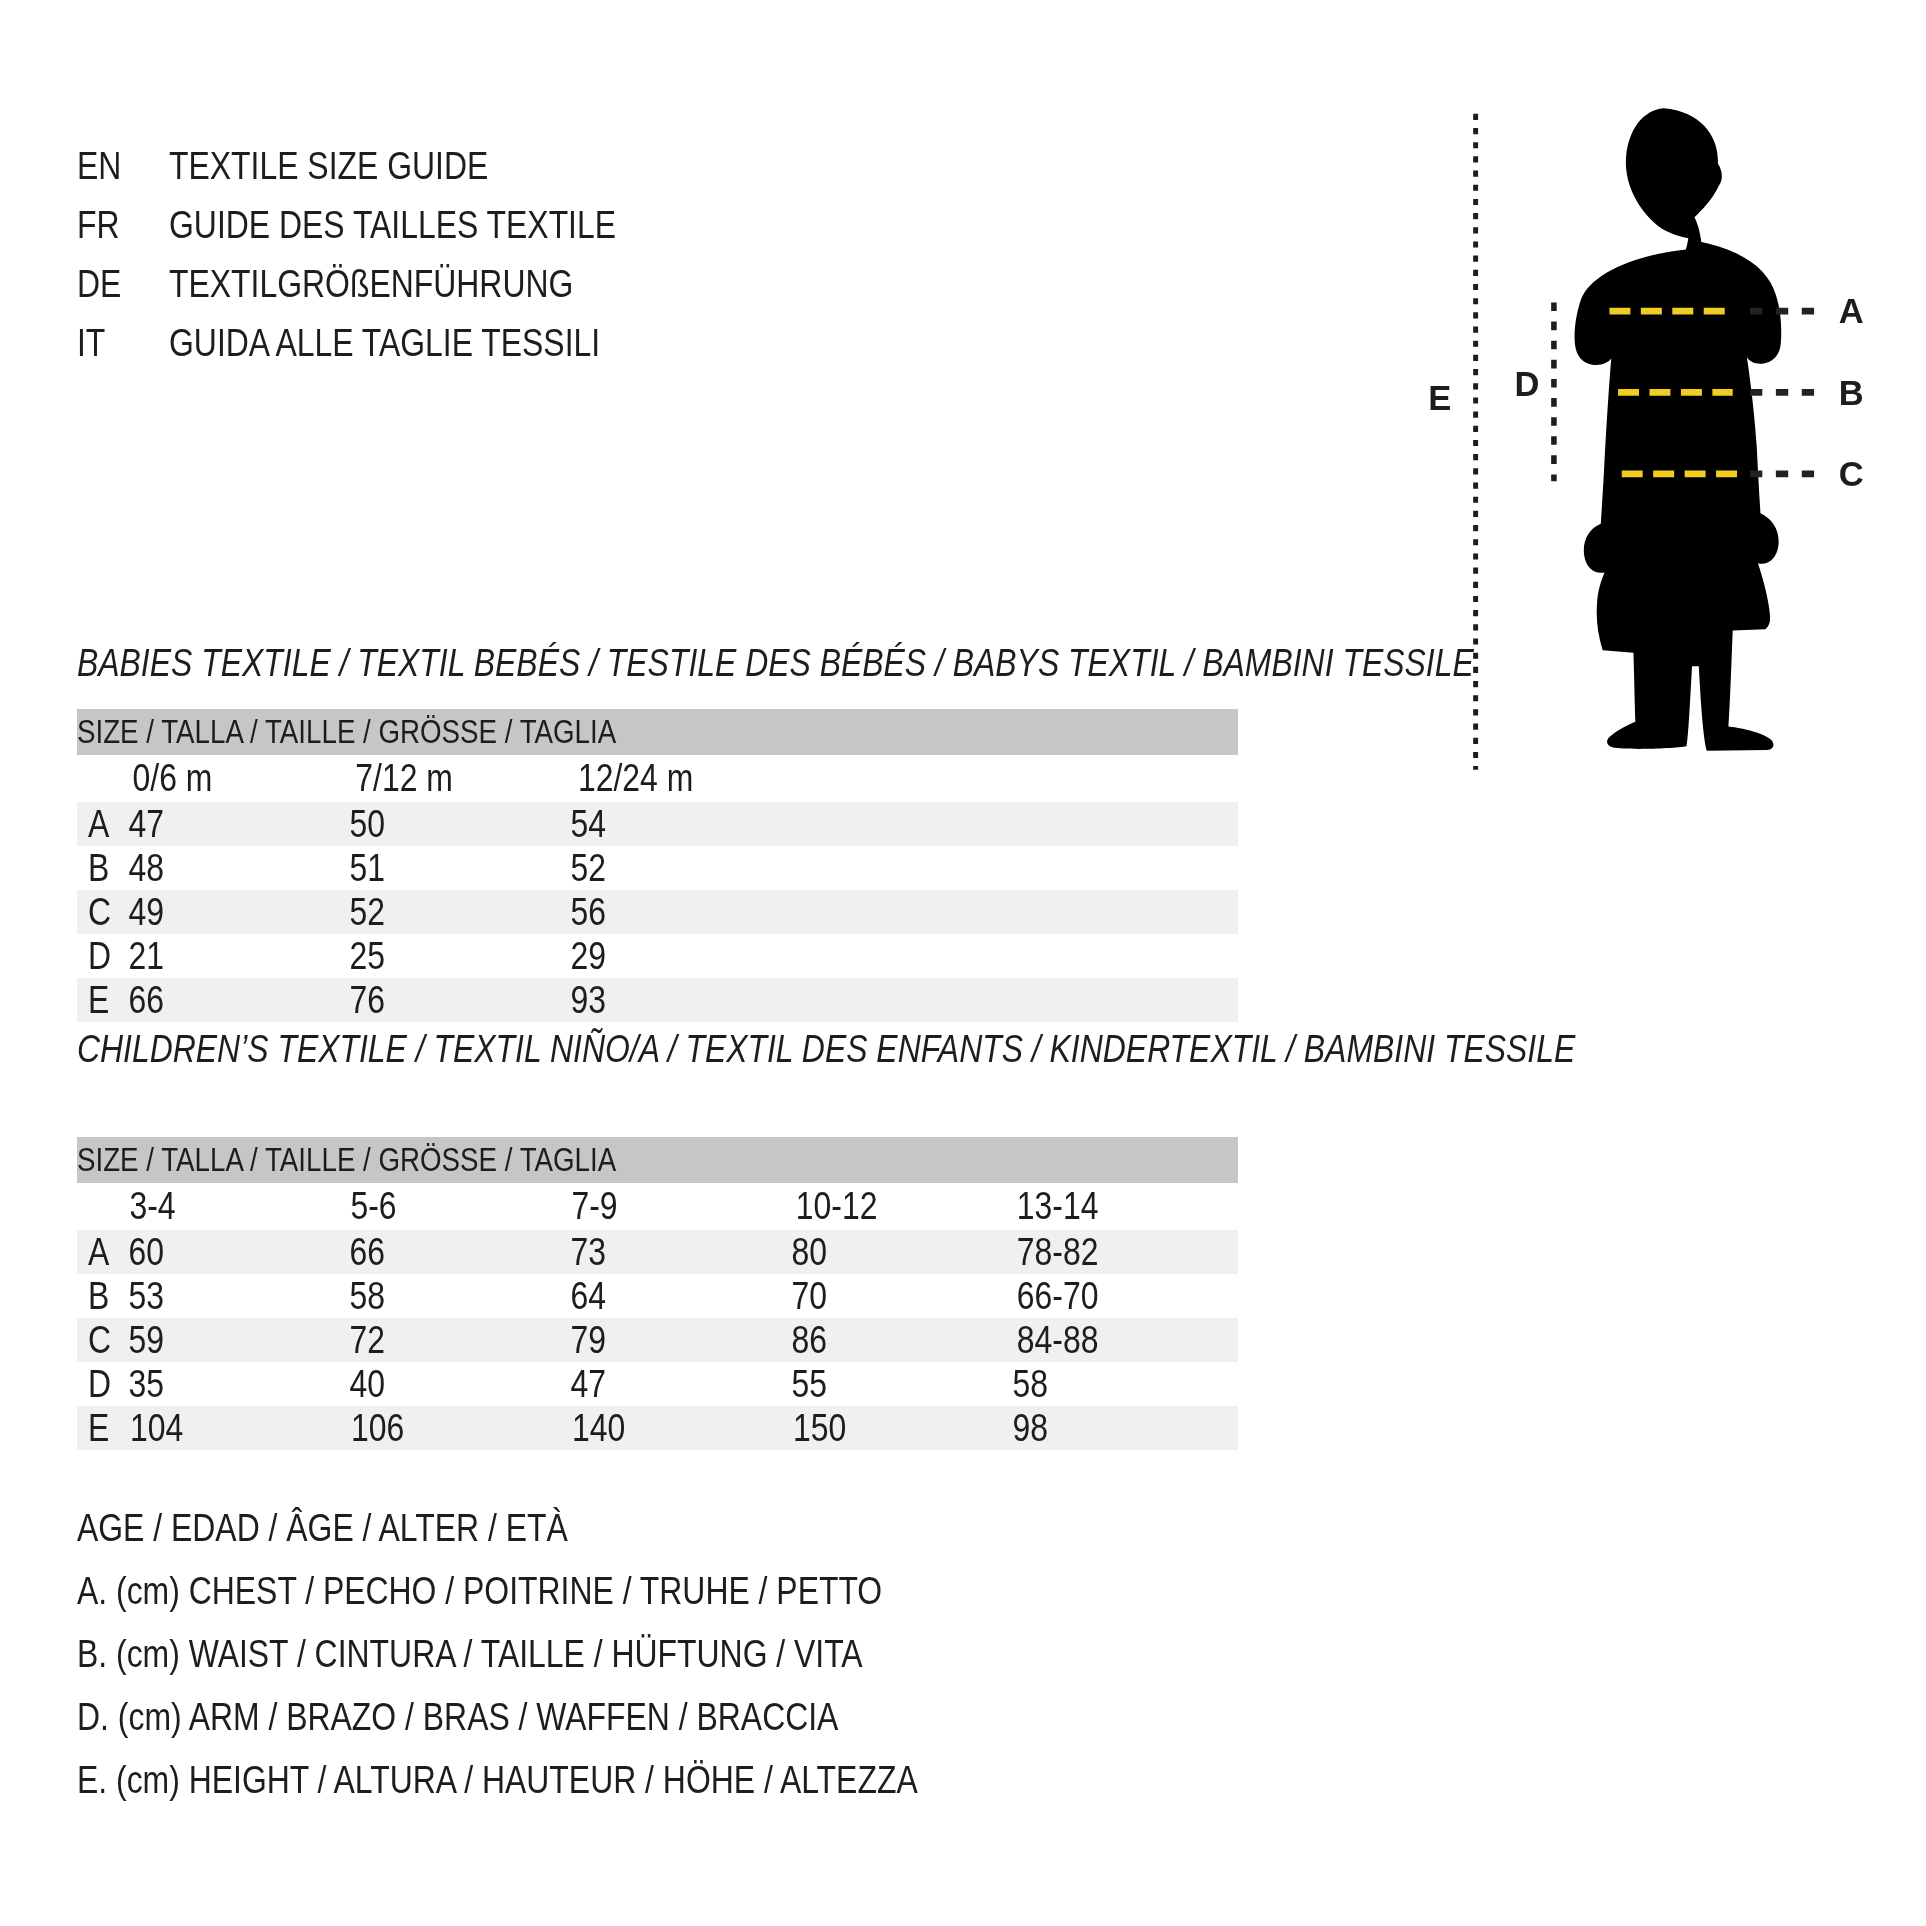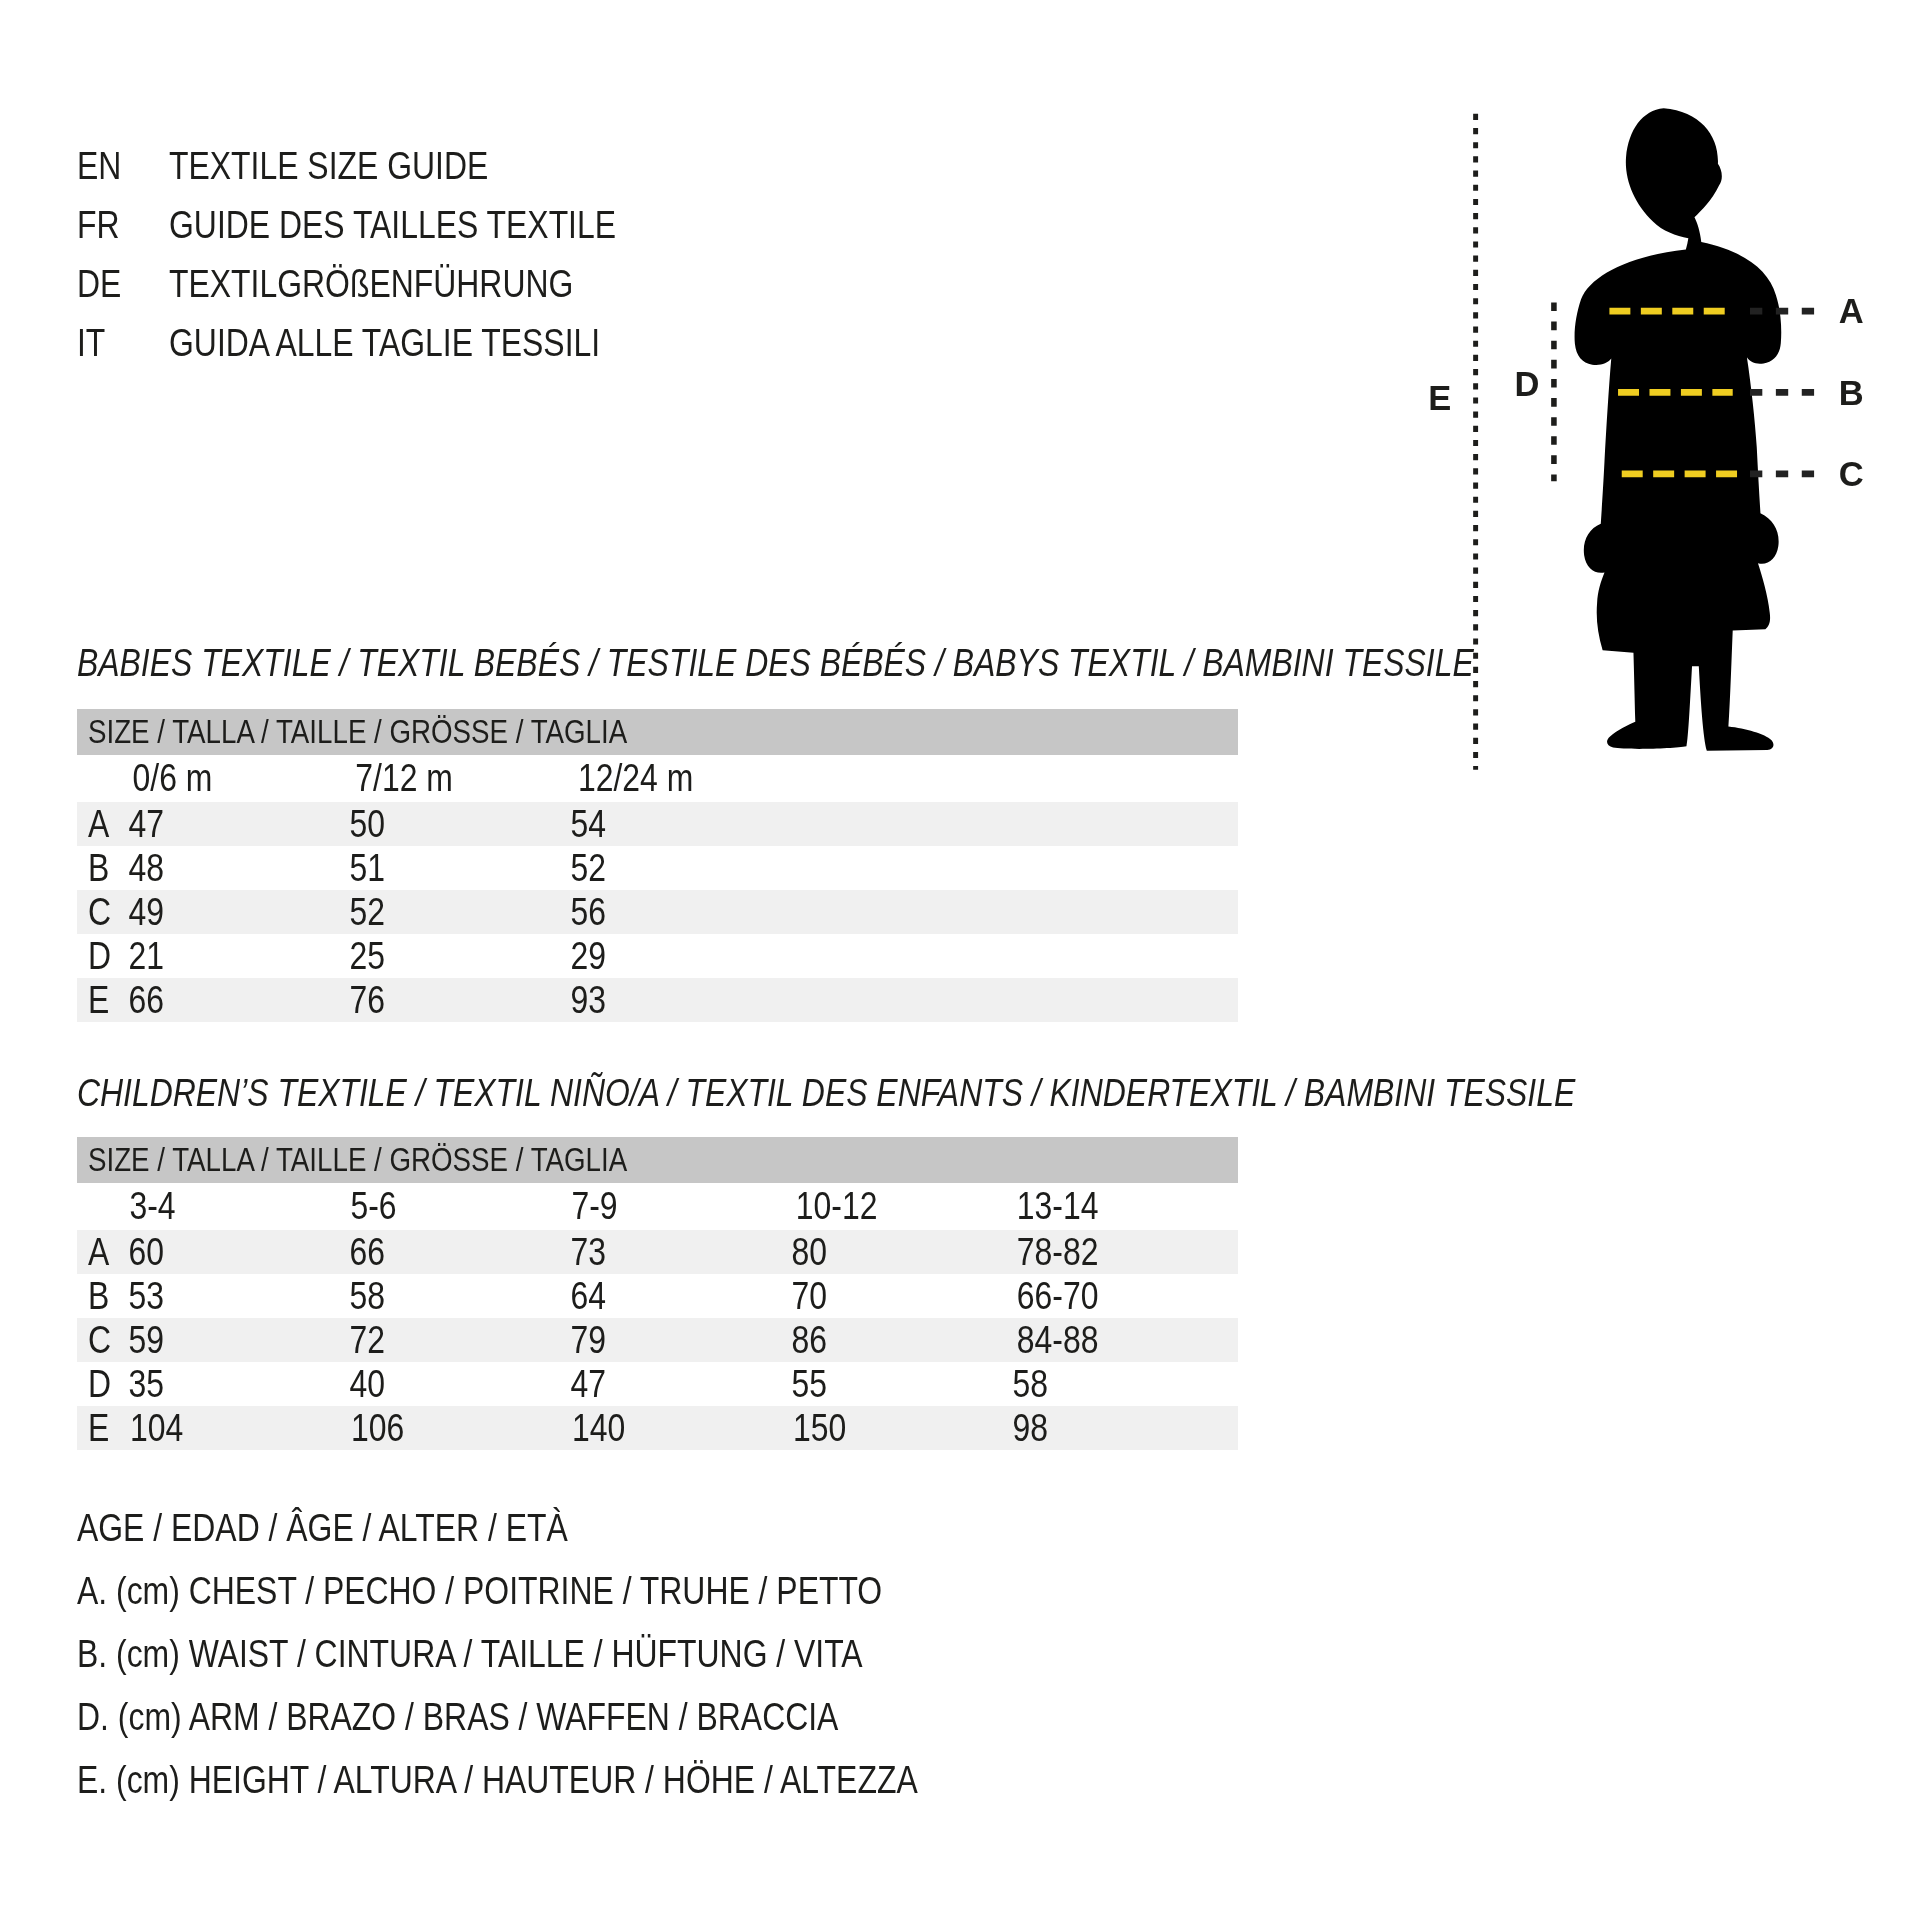--- a/index.html
+++ b/index.html
@@ -17,26 +17,26 @@
   }
   .cnd{display:inline-block;transform:scaleX(0.84);transform-origin:0 50%;white-space:nowrap;}
   .cnd-c{transform-origin:50% 50%;}
   
   #langs{position:absolute;left:77px;top:97px;margin-top:40px;}
   .lang-row{display:flex;height:59px;line-height:59px;font-size:38px;}
   .lang-code{width:92px;}
   
   .sec-title{position:absolute;left:77px;font-size:38px;line-height:43px;white-space:nowrap;font-style:italic;}
   #babies-title{top:642px;}
-  #children-title{top:1072px;text-align:right;}
+  #children-title{top:1028px;text-align:right;}
   
   .tbl{position:absolute;left:77px;width:1161px;}
   #babies-table{top:709px;}
   #children-table{top:1137px;}
-  .size-bar{background:var(--bar-bg);height:46px;line-height:46px;padding-left:11px;font-size:33px;}
+  .size-bar{background:var(--bar-bg);height:46px;line-height:46px;font-size:33px;}
   .trow{display:flex;align-items:center;padding-left:11px;box-sizing:border-box;}
   .thead-row{height:47px;font-size:38px;}
   .drow{height:44px;font-size:38px;}
   .drow.stripe{background:var(--stripe);}
   .cell-label{width:37px;text-align:left;}
   .cell-val{width:221px;text-align:left;}
   
   #legend{position:absolute;left:77px;top:1497px;}
   .legend-line{height:63px;line-height:63px;font-size:38px;white-space:nowrap;}
   

